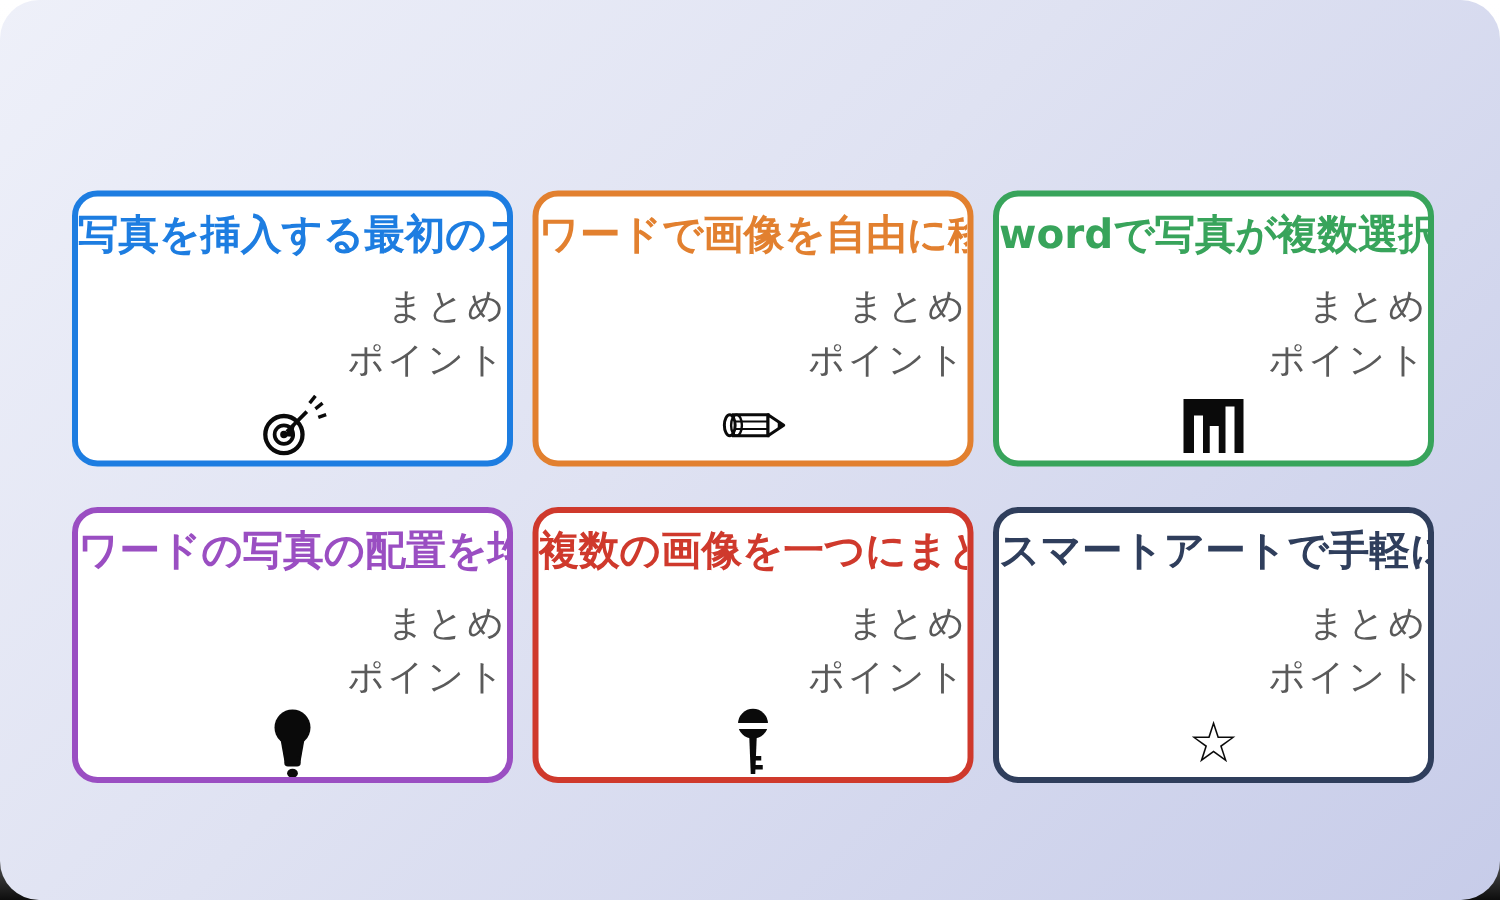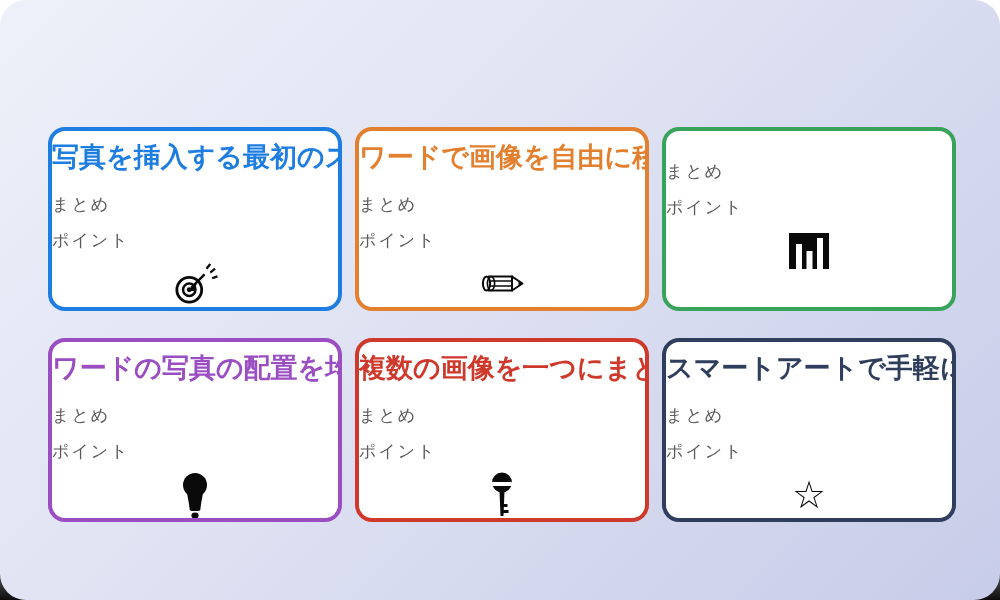--- a/index.html
+++ b/index.html
@@ -45,22 +45,22 @@
     white-space: nowrap;
     overflow: hidden;
     text-align: center;
     font-size: 27px;
     line-height: 33px;
     font-weight: bold;
     color: var(--accent, #333);
   }
   .card-body {
     margin-top: 13px;
-    text-align: left;
-    font-size: 17px;
+    text-align: right;
+    font-size: 24px;
     line-height: 36px;
     color: #5a5a5a;
     letter-spacing: 2px;
   }
   .card-icon {
     margin-top: 2px;
     height: 48px;
     display: flex;
     align-items: center;
     justify-content: center;
@@ -109,20 +109,21 @@
           <line x1="12" y1="15" x2="34" y2="15" stroke="#0a0a0a" stroke-width="1.4"></line>
           <ellipse cx="8.5" cy="12.5" rx="3.6" ry="7" fill="#ffffff" stroke="#0a0a0a" stroke-width="2"></ellipse>
           <ellipse cx="13" cy="12.5" rx="3.6" ry="7" fill="none" stroke="#0a0a0a" stroke-width="1.6"></ellipse>
           <polygon points="34,5.5 44.5,12.5 34,19.5" fill="#ffffff" stroke="#0a0a0a" stroke-width="2" stroke-linejoin="round"></polygon>
           <polygon points="40.5,9.8 44.5,12.5 40.5,15.2" fill="#0a0a0a"></polygon>
         </svg>
       </div>
     </div>
 
     <div class="card" style="--accent: #38a45b;">
+      <div class="card-title">wordで写真が複数選択</div>
       <div class="card-body">
         <div>まとめ</div>
         <div>ポイント</div>
       </div>
       <div class="card-icon">
         <svg width="42" height="38" viewBox="0 0 42 38">
           <rect x="1" y="1" width="40" height="36" fill="#0a0a0a"></rect>
           <rect x="8" y="12" width="6" height="25" fill="#ffffff"></rect>
           <rect x="18.5" y="19" width="6" height="18" fill="#ffffff"></rect>
           <rect x="29" y="6" width="6" height="31" fill="#ffffff"></rect>

